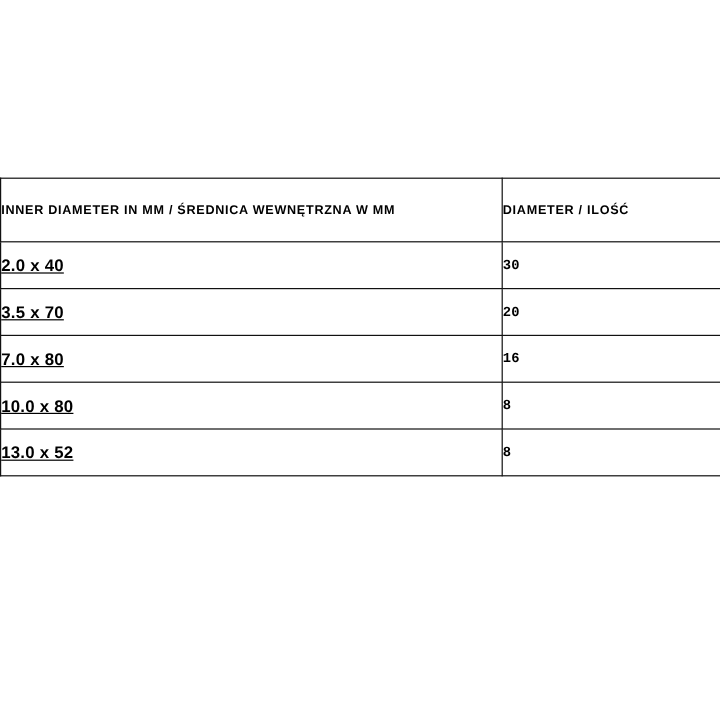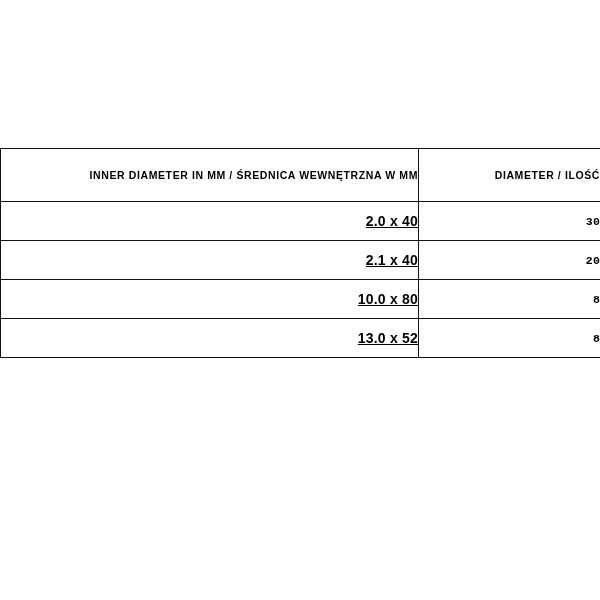--- a/index.html
+++ b/index.html
@@ -28,21 +28,21 @@
   }
   table.spec {
     border-collapse: collapse;
     width: 600px;
     table-layout: fixed;
   }
   table.spec td, table.spec th {
     border: 1px solid #111111;
     padding: 0;
     margin: 0;
-    text-align: right;
+    text-align: left;
     vertical-align: middle;
   }
   table.spec col.c1 { width: 418px; }
   table.spec col.c2 { width: 182px; }
 
   th.head-cell {
     height: 52px;
     font-size: 10.5px;
     font-weight: bold;
     letter-spacing: 0.6px;
@@ -78,22 +78,26 @@
           <th class="head-cell">INNER DIAMETER IN MM / ŚREDNICA WEWNĘTRZNA W MM</th>
           <th class="head-cell">DIAMETER / ILOŚĆ</th>
         </tr>
       </thead>
       <tbody>
         <tr>
           <td class="size-cell">2.0 x 40</td>
           <td class="qty-cell">30</td>
         </tr>
         <tr>
-          <td class="size-cell">2.1 x 40</td>
+          <td class="size-cell">3.5 x 70</td>
           <td class="qty-cell">20</td>
+        </tr>
+        <tr>
+          <td class="size-cell">7.0 x 80</td>
+          <td class="qty-cell">16</td>
         </tr>
         <tr>
           <td class="size-cell">10.0 x 80</td>
           <td class="qty-cell">8</td>
         </tr>
         <tr>
           <td class="size-cell">13.0 x 52</td>
           <td class="qty-cell">8</td>
         </tr>
       </tbody>

